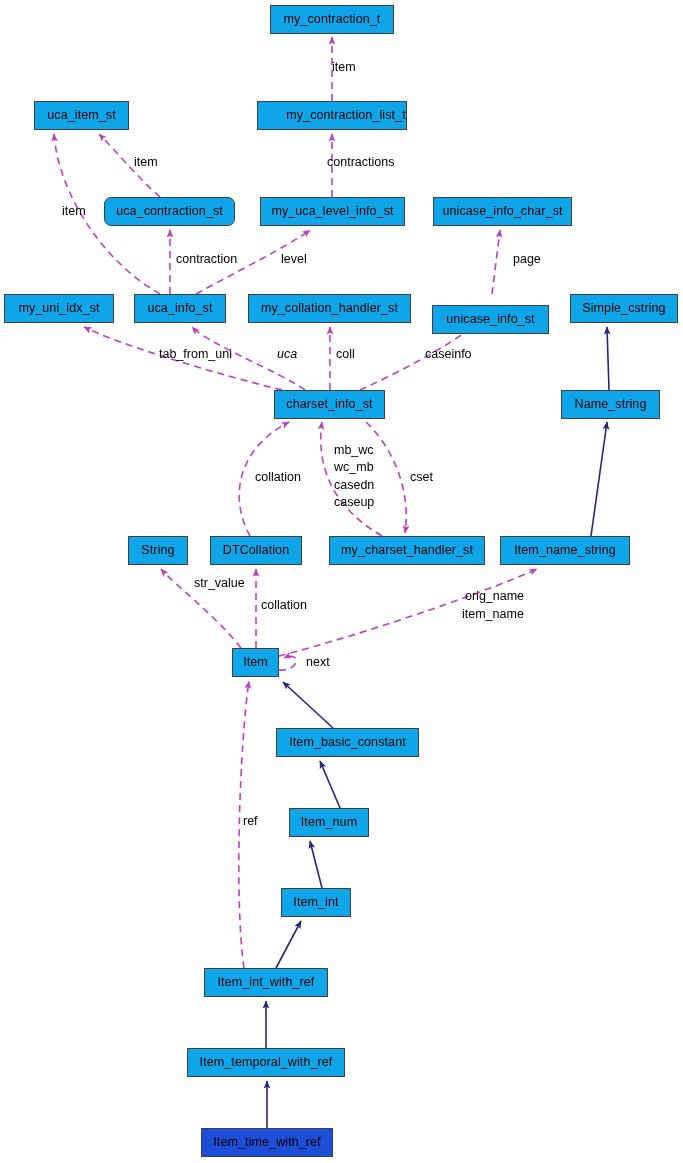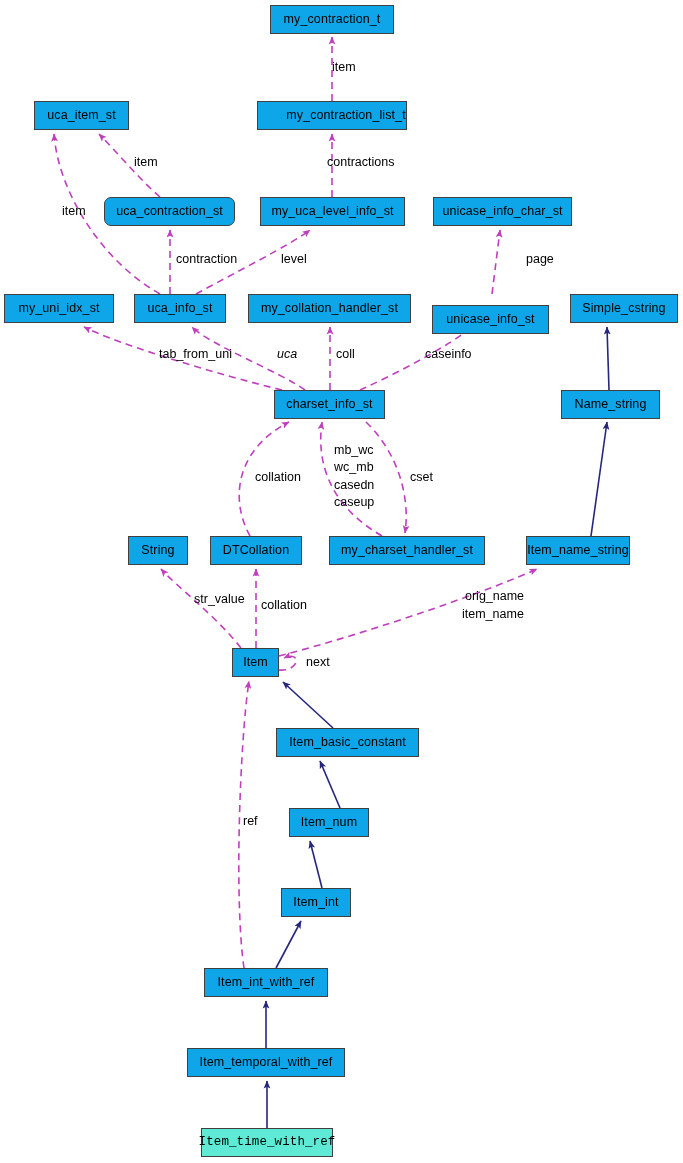--- a/index.html
+++ b/index.html
@@ -31,22 +31,21 @@
     font-size: 12.5px;
     line-height: 1;
     display: flex;
     align-items: center;
     justify-content: center;
     white-space: nowrap;
     letter-spacing: 0.1px;
     z-index: 5;
   }
   .node.highlight {
-    background: #5eead4;
-    font-family: Liberation Mono, monospace;
+    background: #1d4ed8;
   }
   .edge-label {
     position: absolute;
     font-size: 12.5px;
     color: #000000;
     white-space: nowrap;
     line-height: 1.15;
     z-index: 6;
     background: transparent;
   }
@@ -152,21 +151,21 @@
   <div class="node" style="left:274px;top:390px;width:111px;height:29px;">charset_info_st</div>
 
   <div class="node" style="left:561px;top:390px;width:99px;height:29px;">Name_string</div>
 
   <div class="node" style="left:128px;top:536px;width:60px;height:29px;">String</div>
 
   <div class="node" style="left:210px;top:536px;width:92px;height:29px;">DTCollation</div>
 
   <div class="node" style="left:329px;top:536px;width:156px;height:29px;">my_charset_handler_st</div>
 
-  <div class="node" style="left:526px;top:536px;width:104px;height:29px;">Item_name_string</div>
+  <div class="node" style="left:500px;top:536px;width:130px;height:29px;">Item_name_string</div>
 
   <div class="node" style="left:232px;top:648px;width:47px;height:29px;">Item</div>
 
   <div class="node" style="left:276px;top:728px;width:143px;height:29px;">Item_basic_constant</div>
 
   <div class="node" style="left:289px;top:808px;width:80px;height:29px;">Item_num</div>
 
   <div class="node" style="left:281px;top:888px;width:70px;height:29px;">Item_int</div>
 
   <div class="node" style="left:204px;top:968px;width:124px;height:29px;">Item_int_with_ref</div>
@@ -180,21 +179,21 @@
   <div class="edge-label" style="left:134px;top:155px;">item</div>
 
   <div class="edge-label" style="left:327px;top:155px;">contractions</div>
 
   <div class="edge-label" style="left:62px;top:204px;">item</div>
 
   <div class="edge-label" style="left:176px;top:252px;">contraction</div>
 
   <div class="edge-label" style="left:281px;top:252px;">level</div>
 
-  <div class="edge-label" style="left:526px;top:252px;">page</div>
+  <div class="edge-label" style="left:513px;top:252px;">page</div>
 
   <div class="edge-label" style="left:159px;top:347px;">tab_from_uni</div>
 
   <div class="edge-label" style="left:277px;top:347px;font-style:italic;">uca</div>
 
   <div class="edge-label" style="left:336px;top:347px;">coll</div>
 
   <div class="edge-label" style="left:425px;top:347px;">caseinfo</div>
 
   <div class="edge-label" style="left:255px;top:470px;">collation</div>
@@ -202,21 +201,21 @@
   <div class="edge-label" style="left:334px;top:443px;">mb_wc</div>
 
   <div class="edge-label" style="left:334px;top:460px;">wc_mb</div>
 
   <div class="edge-label" style="left:334px;top:478px;">casedn</div>
 
   <div class="edge-label" style="left:334px;top:495px;">caseup</div>
 
   <div class="edge-label" style="left:410px;top:470px;">cset</div>
 
-  <div class="edge-label" style="left:194px;top:592px;">str_value</div>
+  <div class="edge-label" style="left:194px;top:576px;">str_value</div>
 
   <div class="edge-label" style="left:261px;top:598px;">collation</div>
 
   <div class="edge-label" style="left:465px;top:589px;">orig_name</div>
 
   <div class="edge-label" style="left:462px;top:607px;">item_name</div>
 
   <div class="edge-label" style="left:306px;top:655px;">next</div>
 
   <div class="edge-label" style="left:243px;top:814px;">ref</div>

